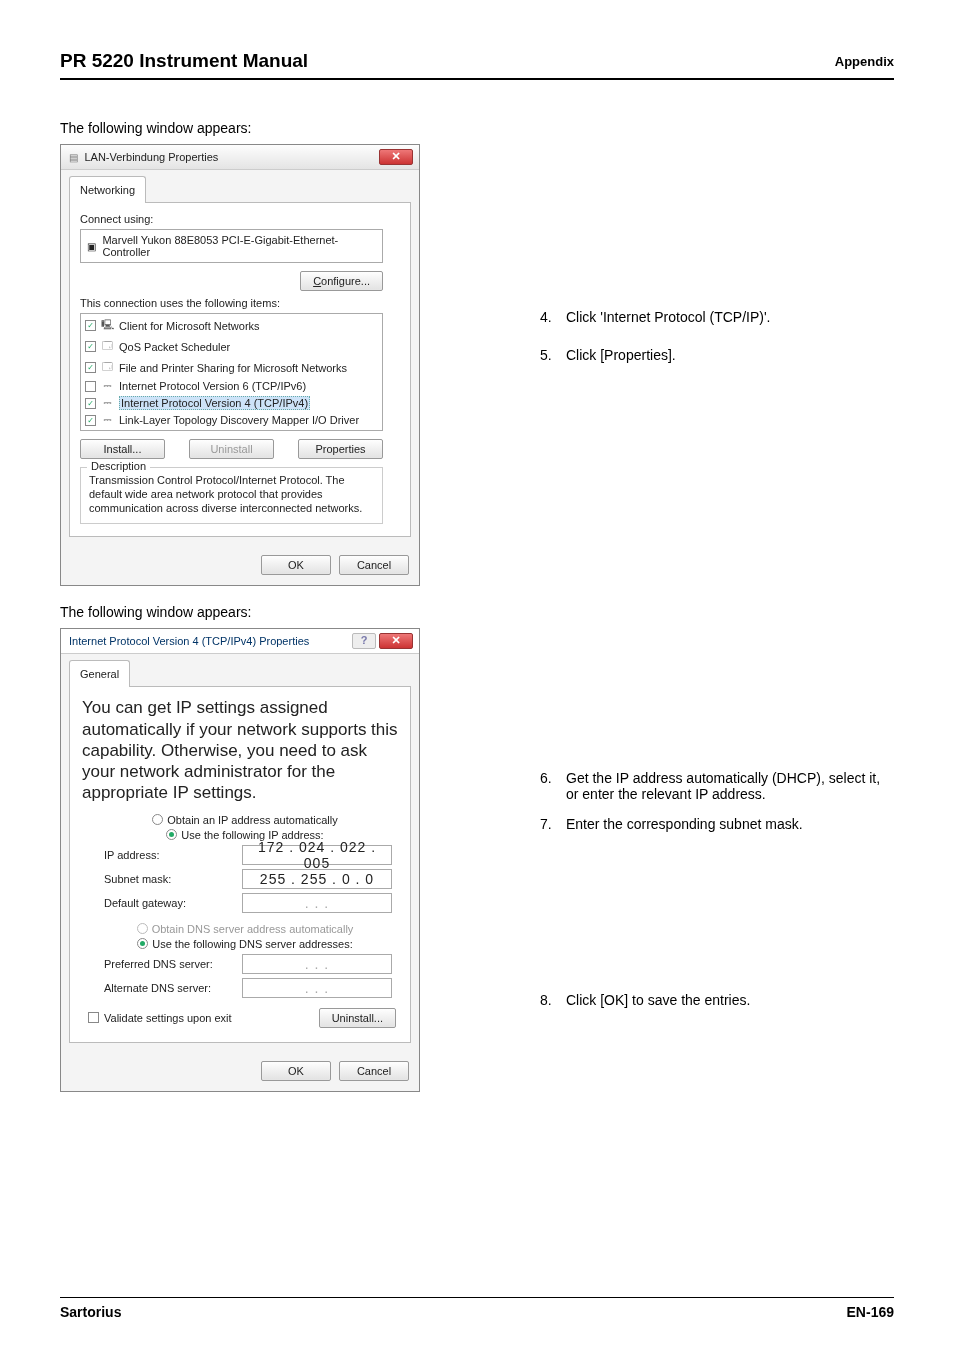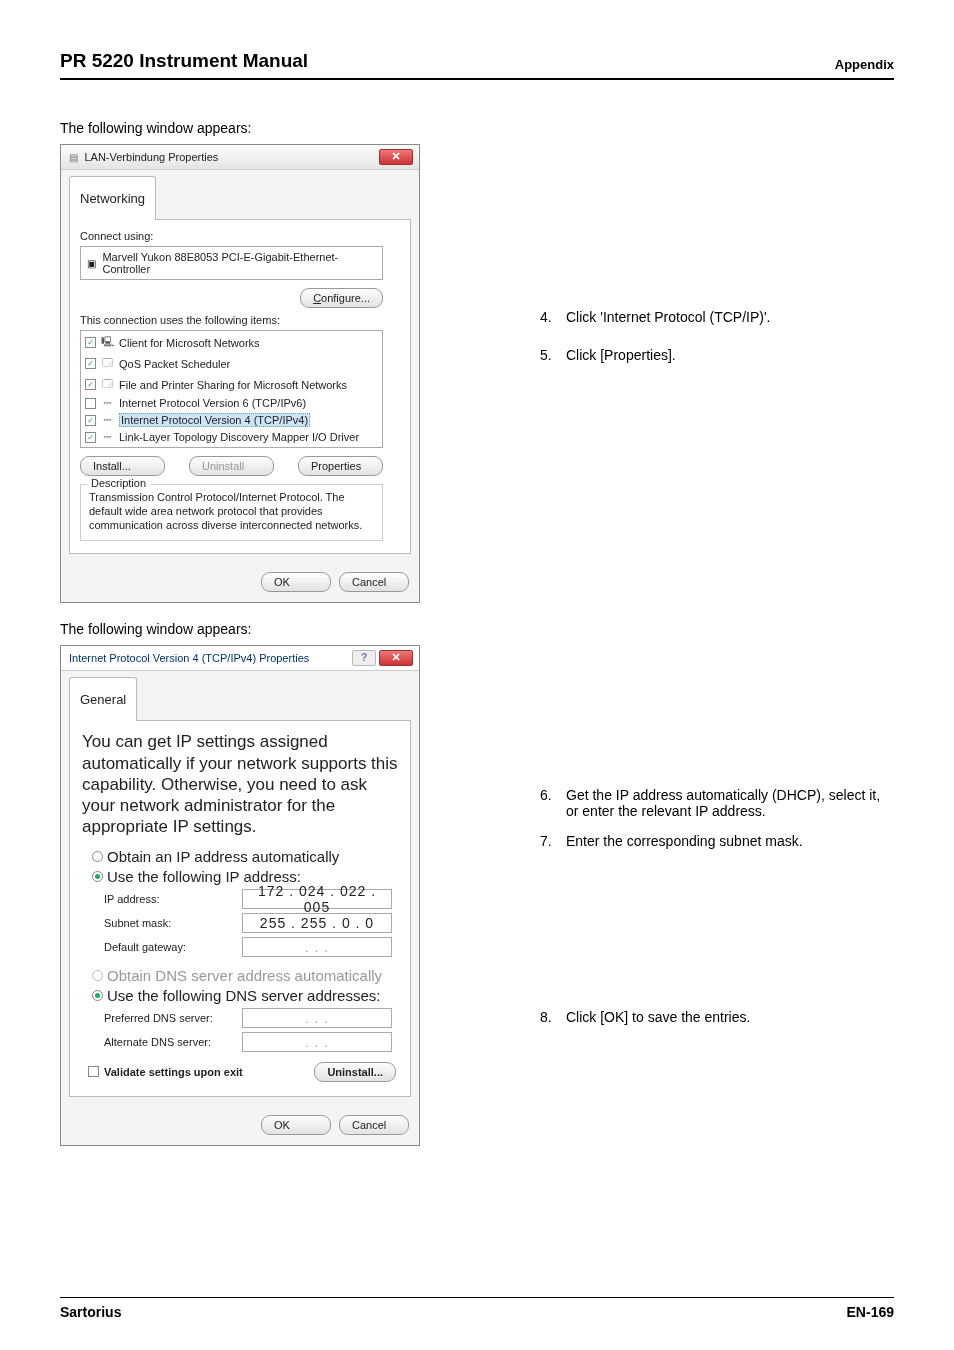--- a/index.html
+++ b/index.html
@@ -7,21 +7,21 @@
       width: 954px;
       height: 1350px;
       background: #fff;
       font-family: Arial, sans-serif;
       padding: 50px 60px 30px 60px;
       position: relative;
     }
     .page-header {
       display: flex;
       justify-content: space-between;
-      align-items: flex-end;
+      align-items: center;
       border-bottom: 2px solid #000;
       padding-bottom: 6px;
       margin-bottom: 40px;
     }
     .page-header .title {
       font-weight: bold;
       font-size: 19px;
     }
     .page-header .section {
       font-weight: bold;
@@ -99,23 +99,23 @@
     .titlebar-right { display: flex; gap: 3px; }
     .dlg-body { padding: 6px 8px 10px 8px; background: #f4f4f4; }
     .tab-strip {
       display: flex;
       margin-bottom: -1px;
     }
     .tab {
       background: #fff;
       border: 1px solid #bbb;
       border-bottom: none;
-      padding: 14px 10px;
+      padding: 7px 10px;
       border-radius: 3px 3px 0 0;
-      font-size: 13px;
+      font-size: 11px;
     }
     .tab-panel {
       background: #fff;
       border: 1px solid #bbb;
       padding: 10px 27px 12px 10px;
     }
     .lbl { font-size: 11px; margin-bottom: 4px; display: block; }
     .fieldbox {
       background: #fff;
       border: 1px solid #aaa;
@@ -124,25 +124,25 @@
       align-items: center;
       gap: 6px;
       font-size: 11px;
       margin-bottom: 8px;
     }
     .adapter-icon { font-size: 10px; }
     .btn-row { display: flex; justify-content: flex-end; gap: 6px; margin-bottom: 6px; }
     .win-btn {
       background: linear-gradient(#fefefe, #e2e2e2);
       border: 1px solid #999;
-      border-radius: 9px;
+      border-radius: 2px;
       padding: 3px 12px;
       font-size: 11px;
       min-width: 70px;
-      text-align: left;
+      text-align: center;
       box-shadow: inset 0 0 1px #fff;
     }
     .win-btn.disabled { color: #999; }
     .item-list {
       border: 1px solid #aaa;
       background: #fff;
       height: 118px;
       padding: 2px 3px;
       overflow: hidden;
       margin-bottom: 8px;
@@ -213,28 +213,27 @@
       width: 150px;
       height: 20px;
       display: flex;
       align-items: center;
       justify-content: center;
       font-size: 14px;
       letter-spacing: 1px;
       text-align: center;
     }
     .indent-group { margin-left: 4px; margin-bottom: 6px; }
-    .opt-line { display: flex; align-items: center; font-size: 15px; margin: 3px 0 3px 6px; }
+    .opt-line { display: flex; align-items: center; font-size: 11px; margin: 3px 0 3px 6px; justify-content: center; }
     .opt-line.disabled { color: #999; }
     .validate-row {
       display: flex;
       align-items: center;
       justify-content: space-between;
       margin: 10px 2px 2px 6px;
-      font-weight: bold;
     }
     .validate-row .chkwrap { display:flex; align-items:center; gap:5px; font-size:11px; }
     .page-footer {
       position: absolute;
       bottom: 30px;
       left: 60px;
       right: 60px;
       border-top: 1px solid #000;
       padding-top: 6px;
       display: flex;

